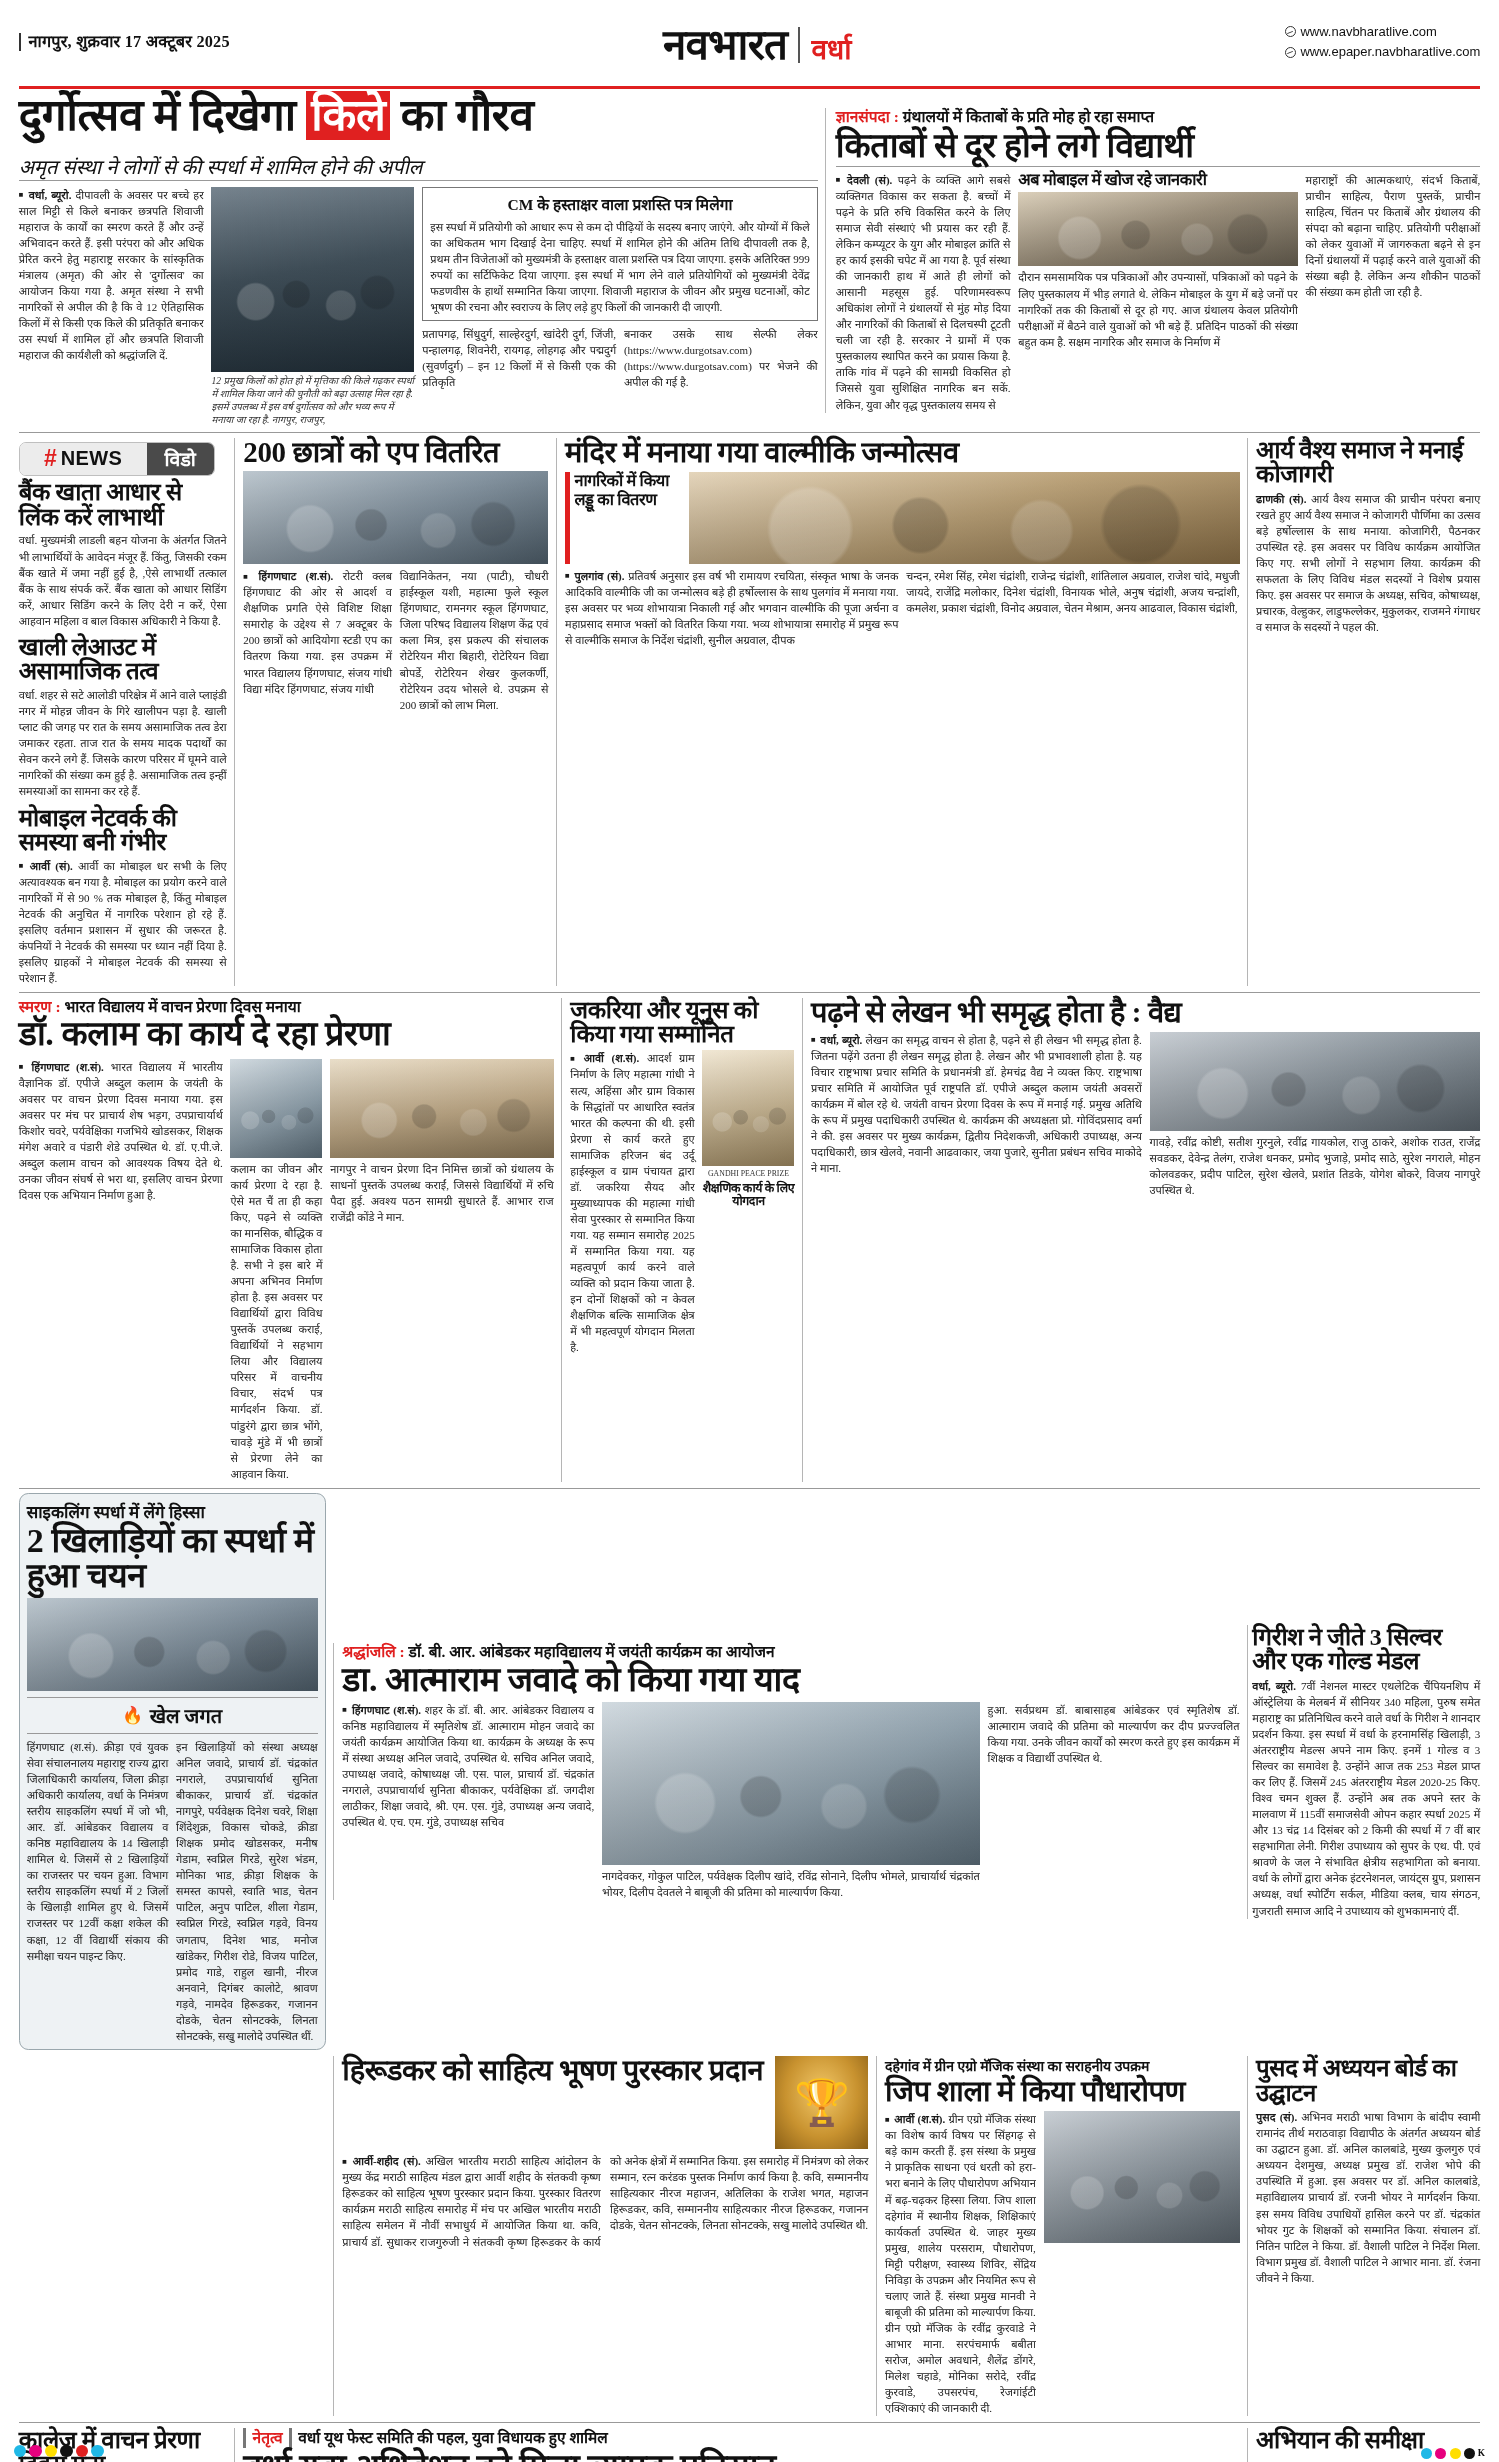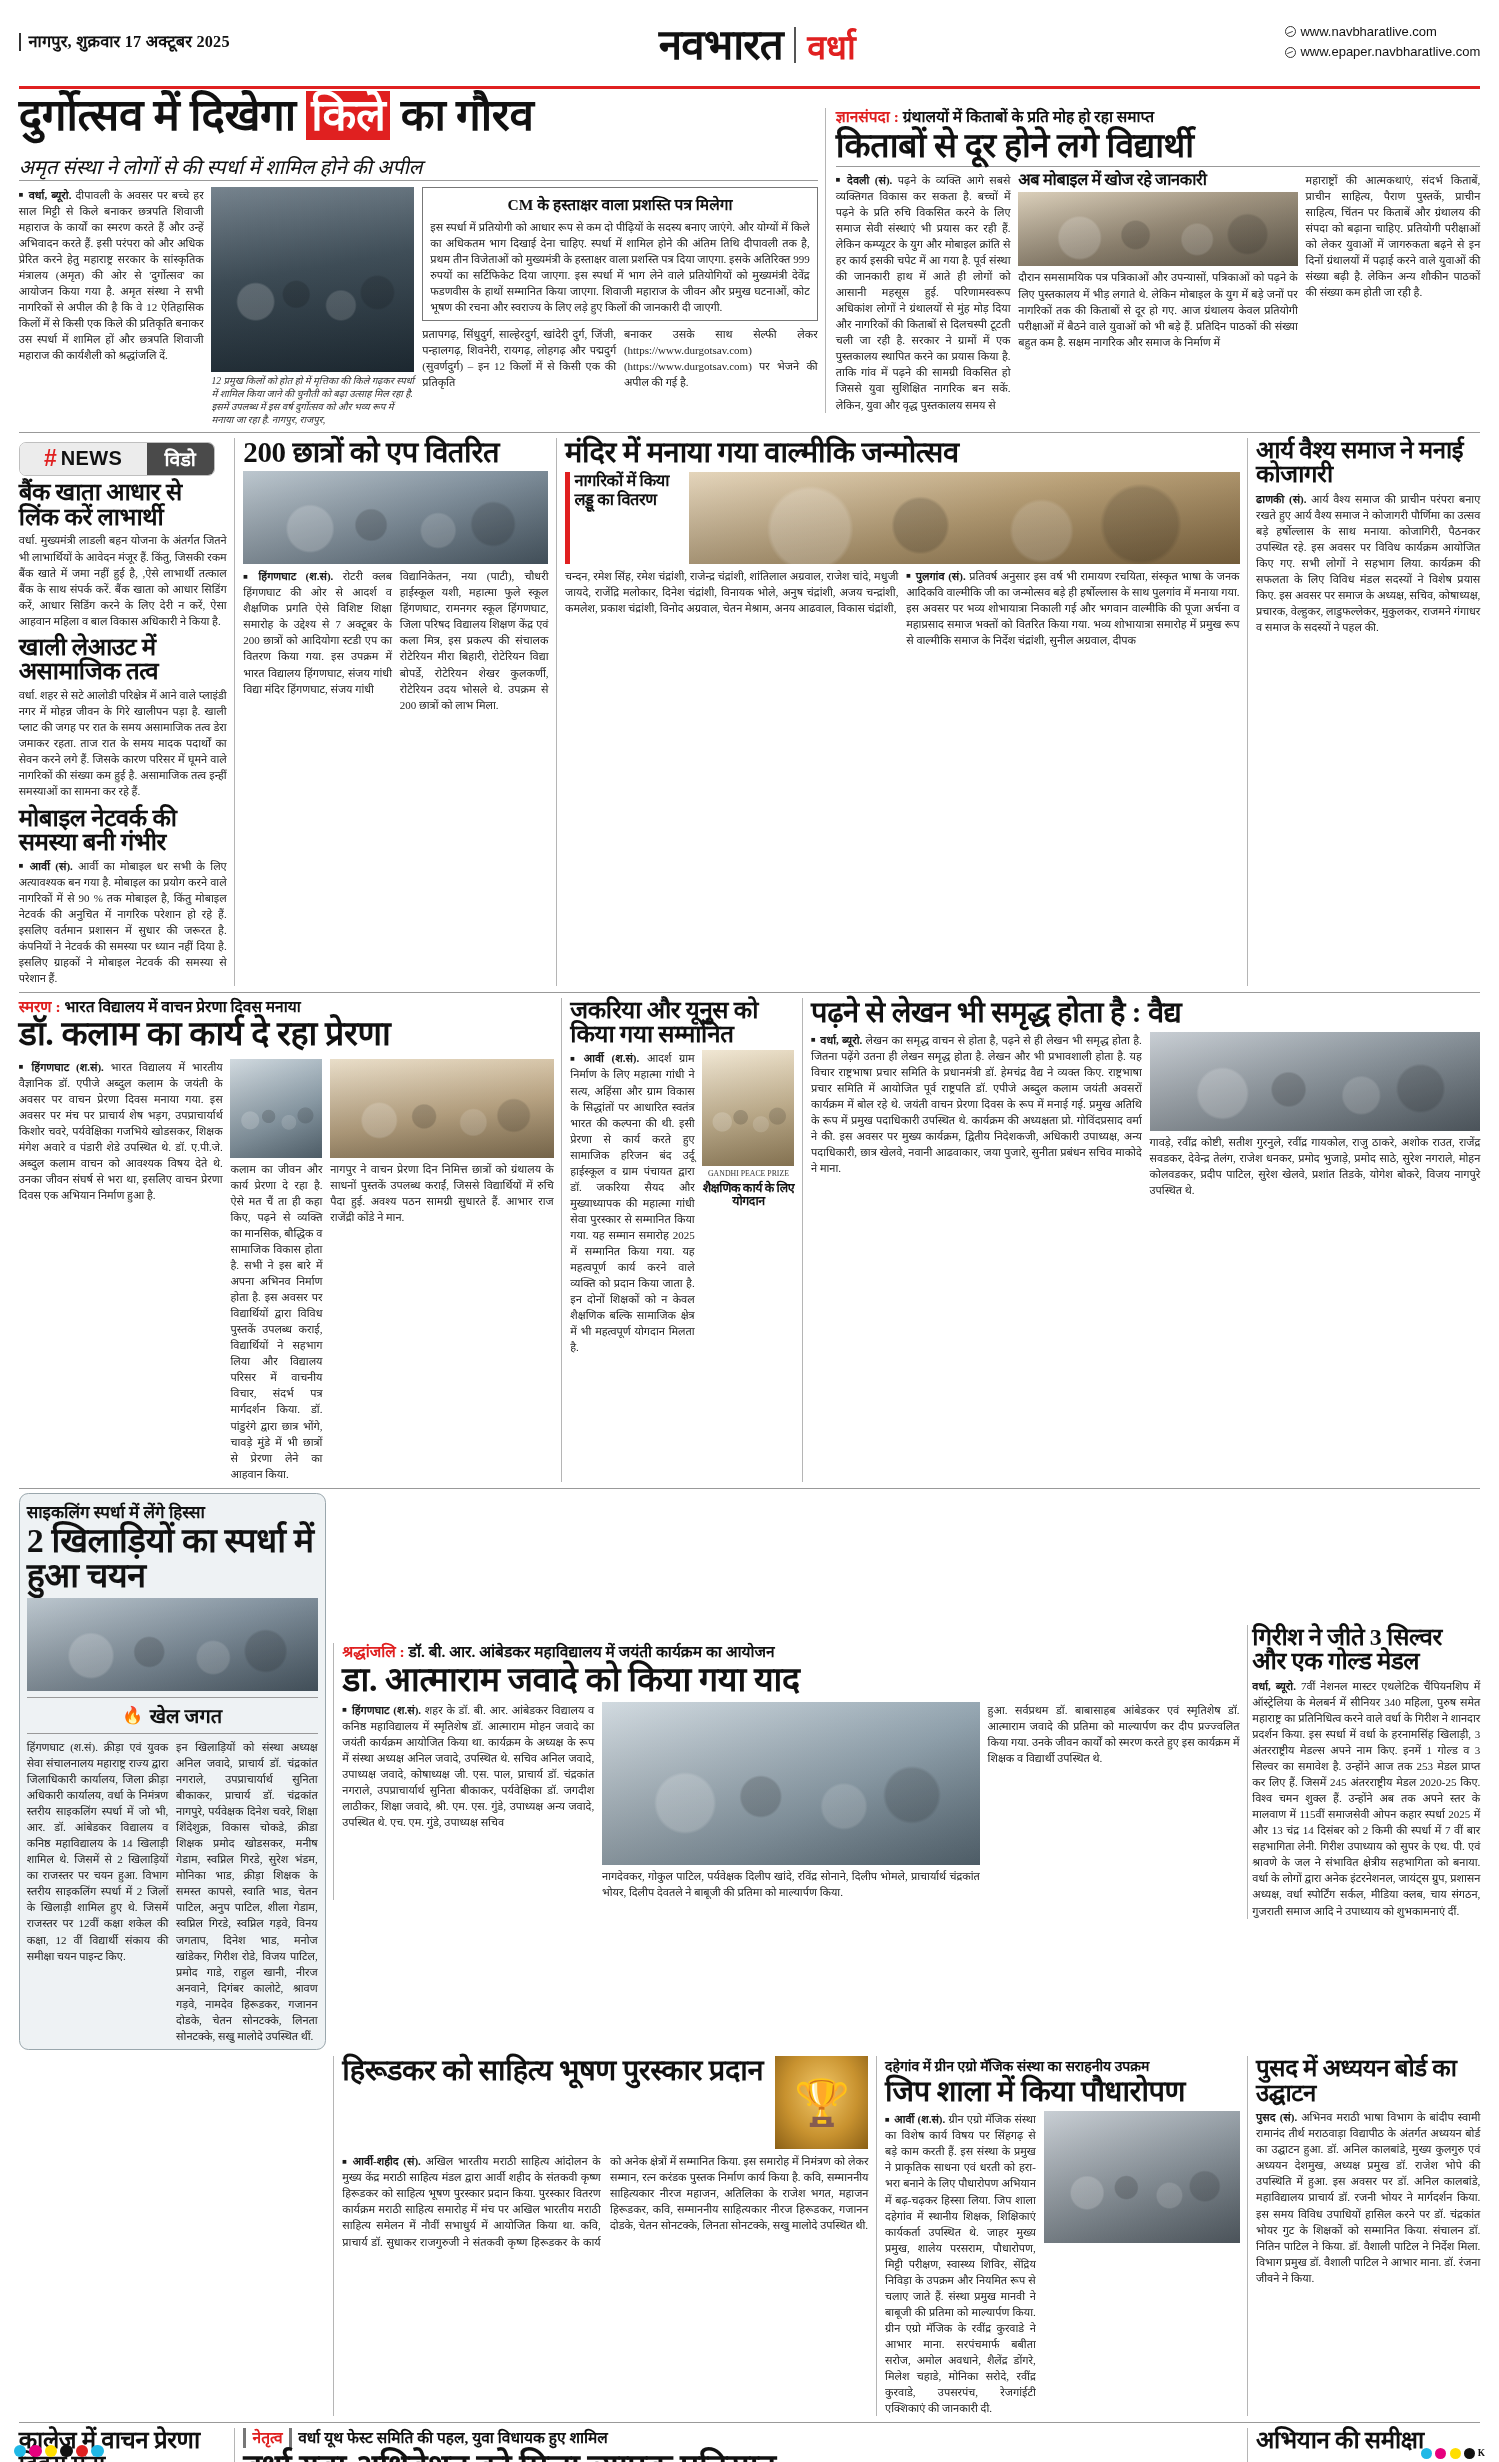--- a/index.html
+++ b/index.html
@@ -16,21 +16,21 @@
 
   
   .masthead { display: flex; align-items: center; height: 84px; padding: 0 4.7px; }
   .mh-date {
     font-size: 16.3px; font-weight: 600; letter-spacing: 0.2px;
     border-left: 2.3px solid #333; padding-left: 7.8px; line-height: 1.1;
   }
   .mh-center { flex: 1; display: flex; justify-content: center; align-items: baseline; gap: 11px; }
   .mh-logo { font-size: 42px; font-weight: 900; letter-spacing: -0.8px; color: #111; }
   .mh-sep { width: 2.3px; height: 36px; background: #555; display: inline-block; position: relative; top: 4.7px; }
-  .mh-edition { font-size: 34px; font-weight: 900; color: #e02020; }
+  .mh-edition { font-size: 28px; font-weight: 900; color: #e02020; }
   .mh-web { text-align: left; font-size: 13px; line-height: 1.55; font-family: "Liberation Sans", sans-serif; }
   .mh-web div { display: flex; align-items: center; gap: 4.7px; white-space: nowrap; }
   .globe { width: 11px; height: 11px; border-radius: 50%; border: 1.2px solid #333; display: inline-block; position: relative; flex: none; }
   .globe::after { content: ""; position: absolute; left: 1.6px; top: 4.3px; width: 6.2px; height: 0; border-top: 1.1px solid #333; transform: rotate(-22deg); }
 
   .rule-red { height: 3.9px; background: #e02020; margin: 1.6px 4.7px 0 4.7px; }
   .rule-thin { height: 0.8px; background: #999; margin: 2.3px 4.7px; }
 
   
   .hdl { font-weight: 900; line-height: 1.02; letter-spacing: -0.4px; }
@@ -242,25 +242,25 @@
     <div class="vline" style="flex:1;padding-left:7.8px;">
       <h3 class="hdl h-l">मंदिर में मनाया गया वाल्मीकि जन्मोत्सव</h3>
       <div class="rowflex" style="margin-top:4.7px;">
         <div style="width:116px;flex:none;display:flex;gap:4.7px;">
           <div class="redbar"></div>
           <div class="hdl" style="font-size:16.3px;line-height:1.15;">नागरिकों में किया लड्डू का वितरण</div>
         </div>
         <div class="photo p4" style="flex:1;height:92px;"></div>
       </div>
       <div class="rowflex" style="margin-top:3.9px;">
-        <p class="body-txt" style="flex:1;">चन्दन, रमेश सिंह, रमेश चंद्रांशी, राजेन्द्र चंद्रांशी, शांतिलाल अग्रवाल, राजेश चांदे, मधुजी जायदे, राजेंद्रि मलोकार, दिनेश चंद्रांशी, विनायक भोले, अनुष चंद्रांशी, अजय चन्द्रांशी, कमलेश, प्रकाश चंद्रांशी, विनोद अग्रवाल, चेतन मेश्राम, अनय आढवाल, विकास चंद्रांशी,</p>
         <p class="body-txt" style="flex:1;">
           <span class="sq lead">पुलगांव (सं).</span>
           <span>प्रतिवर्ष अनुसार इस वर्ष भी रामायण रचयिता, संस्कृत भाषा के जनक आदिकवि वाल्मीकि जी का जन्मोत्सव बड़े ही हर्षोल्लास के साथ पुलगांव में मनाया गया. इस अवसर पर भव्य शोभायात्रा निकाली गई और भगवान वाल्मीकि की पूजा अर्चना व महाप्रसाद समाज भक्तों को वितरित किया गया. भव्य शोभायात्रा समारोह में प्रमुख रूप से वाल्मीकि समाज के निर्देश चंद्रांशी, सुनील अग्रवाल, दीपक</span>
         </p>
+        <p class="body-txt" style="flex:1;">चन्दन, रमेश सिंह, रमेश चंद्रांशी, राजेन्द्र चंद्रांशी, शांतिलाल अग्रवाल, राजेश चांदे, मधुजी जायदे, राजेंद्रि मलोकार, दिनेश चंद्रांशी, विनायक भोले, अनुष चंद्रांशी, अजय चन्द्रांशी, कमलेश, प्रकाश चंद्रांशी, विनोद अग्रवाल, चेतन मेश्राम, अनय आढवाल, विकास चंद्रांशी,</p>
       </div>
     </div>
 
     <div class="vline" style="width:233px;flex:none;padding-left:7.8px;">
       <h3 class="hdl h-m">आर्य वैश्य समाज ने मनाई कोजागरी</h3>
       <p class="body-txt" style="margin-top:3.9px;">
         <span class="lead">ढाणकी (सं).</span>
         <span>आर्य वैश्य समाज की प्राचीन परंपरा बनाए रखते हुए आर्य वैश्य समाज ने कोजागरी पौर्णिमा का उत्सव बड़े हर्षोल्लास के साथ मनाया. कोजागिरी, पैठनकर उपस्थित रहे. इस अवसर पर विविध कार्यक्रम आयोजित किए गए. सभी लोगों ने सहभाग लिया. कार्यक्रम की सफलता के लिए विविध मंडल सदस्यों ने विशेष प्रयास किए. इस अवसर पर समाज के अध्यक्ष, सचिव, कोषाध्यक्ष, प्रचारक, वेल्हुकर, लाडुफल्लेकर, मुकुलकर, राजमने गंगाधर व समाज के सदस्यों ने पहल की.</span>
       </p>
     </div>

